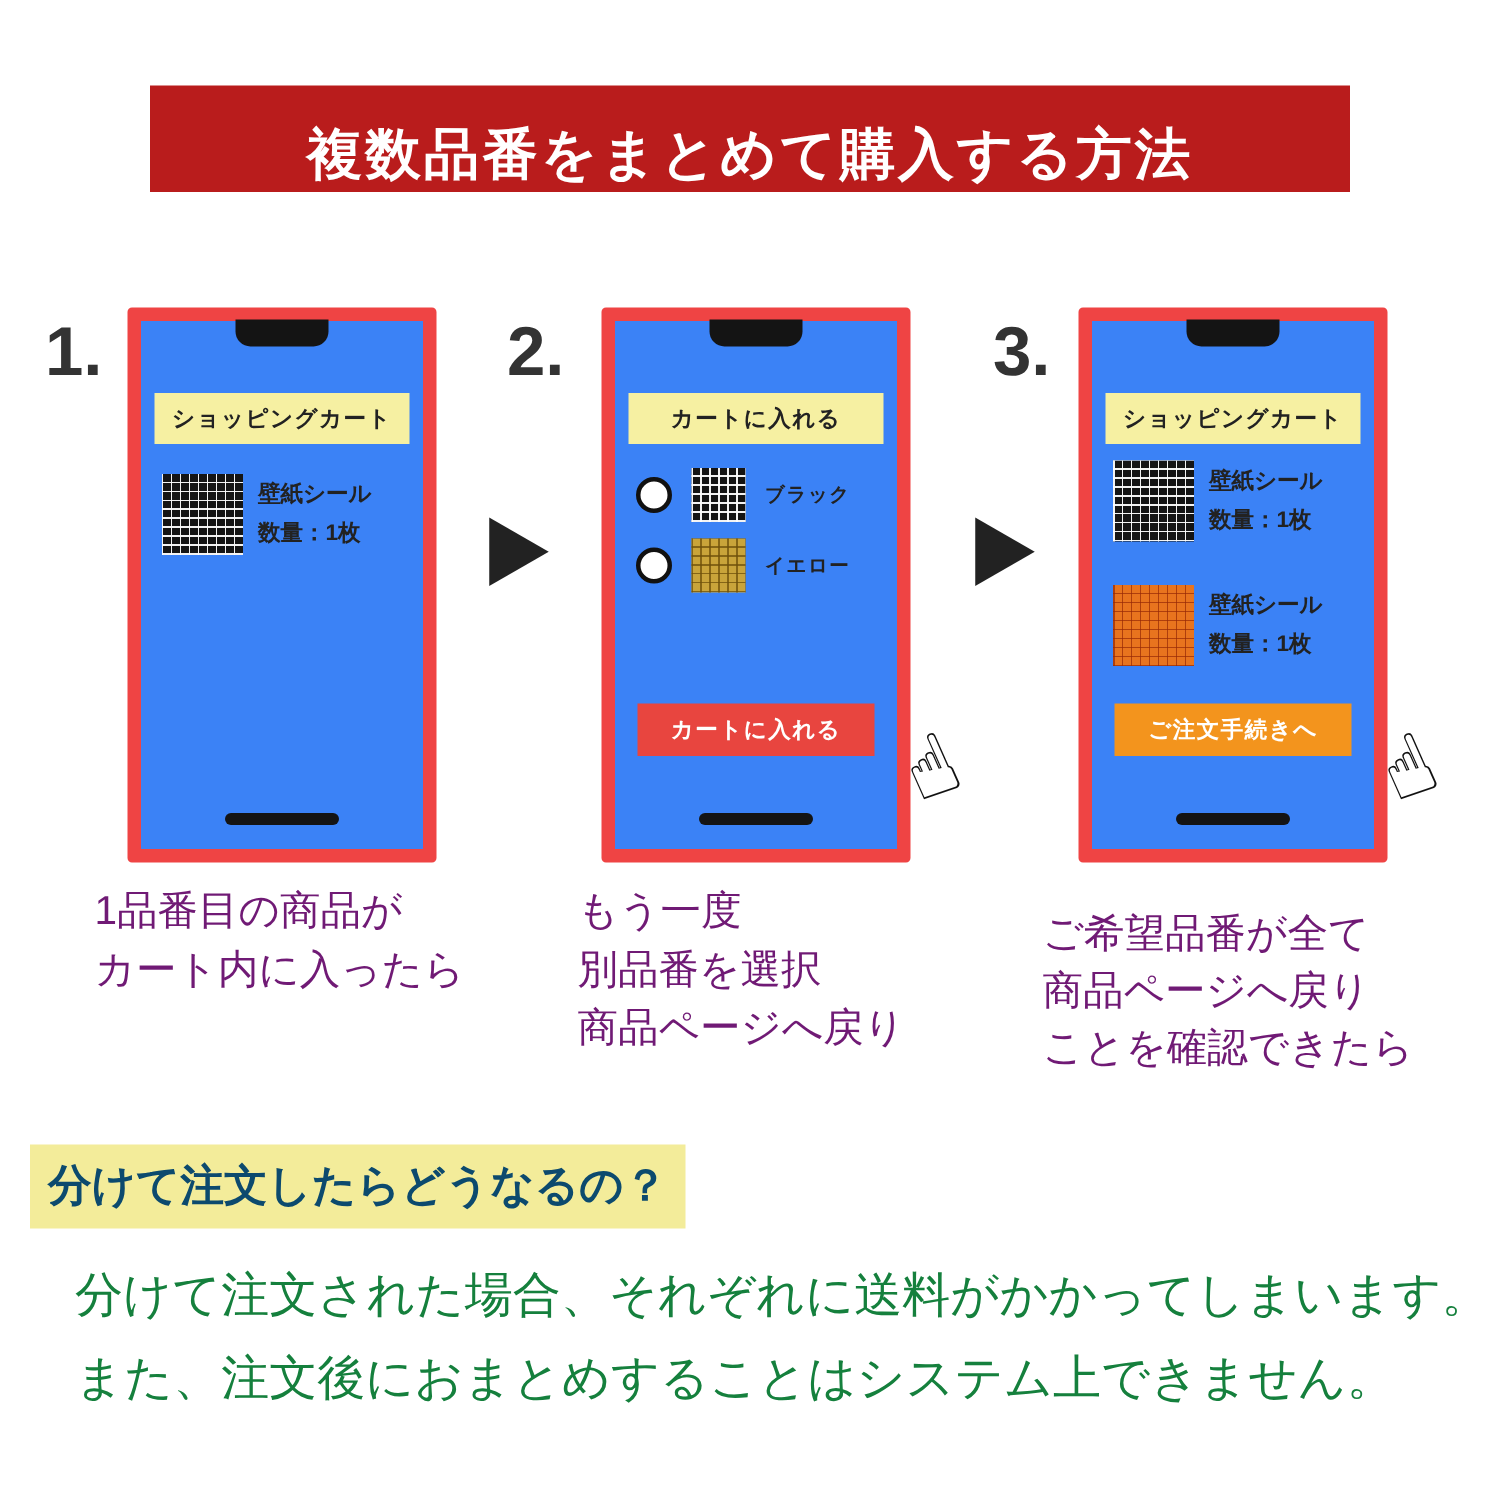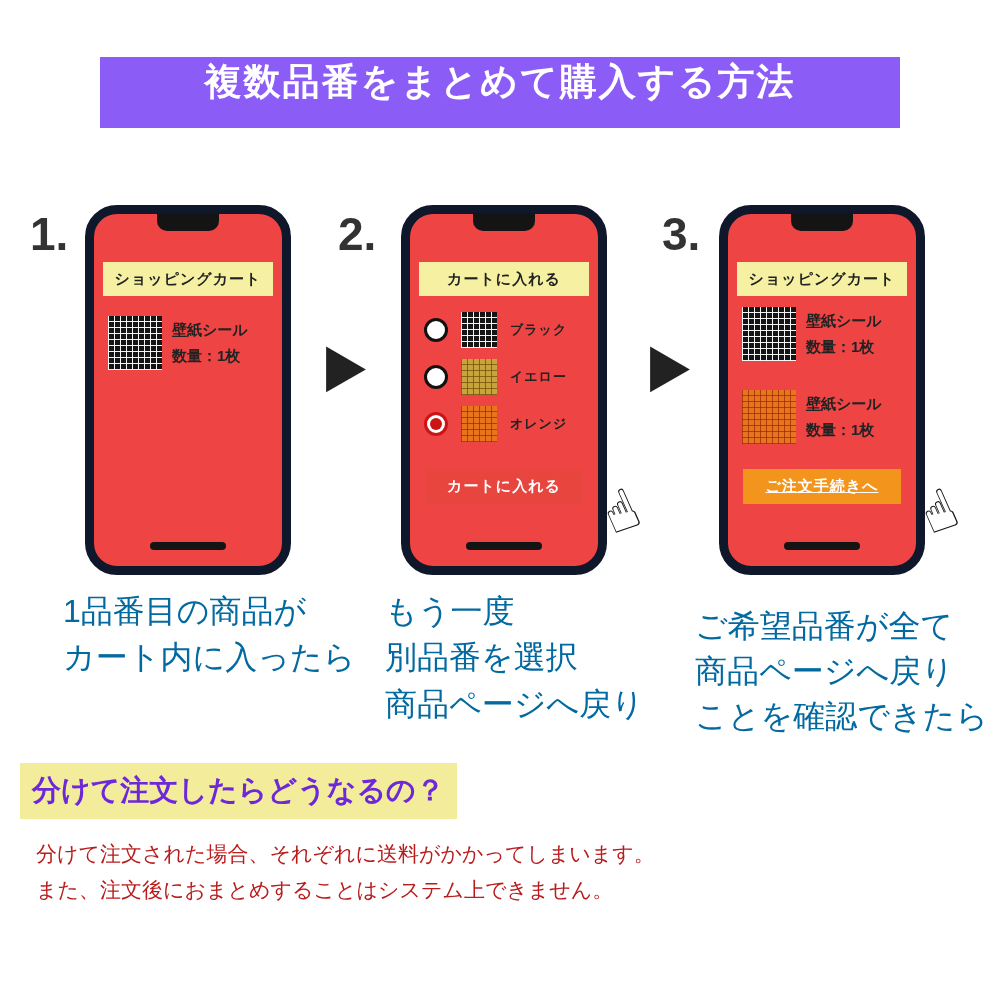--- a/index.html
+++ b/index.html
@@ -3,30 +3,30 @@
 <meta charset="utf-8">
 <style>
   html,body{margin:0;padding:0;background:#fff;}
   .canvas{
     position:relative;width:1000px;height:1000px;background:#ffffff;overflow:hidden;
     font-family:"Liberation Sans","DejaVu Sans",sans-serif;color:#222;
   }
   
   .banner{
     position:absolute;left:100px;top:57px;width:800px;height:71px;
-    background:#8b5cf6;display:flex;align-items:flex-start;justify-content:center;
+    background:#b91c1c;display:flex;align-items:flex-end;justify-content:center;
   }
   .banner h1{margin:0;font-size:37px;font-weight:bold;color:#fff;letter-spacing:2px;}
   
   .step-number{position:absolute;top:207px;font-size:46px;font-weight:bold;color:#333;}
   .arrow{position:absolute;top:338px;font-size:52px;line-height:1;color:#222;transform:scaleY(1.15);}
   
   .phone{
     position:absolute;top:205px;width:188px;height:352px;
-    border:9px solid #0f172a;border-radius:32px;background:#ef4444;
+    border:9px solid #ef4444;border-radius:3px;background:#3b82f6;
   }
   .notch{position:absolute;top:-1px;left:50%;transform:translateX(-50%);
     width:62px;height:18px;background:#141414;border-radius:0 0 10px 10px;}
   .home-bar{position:absolute;bottom:16px;left:50%;transform:translateX(-50%);
     width:76px;height:8px;background:#141414;border-radius:4px;}
   .phone-header{
     position:absolute;top:48px;left:9px;right:9px;height:34px;background:#f6f0a2;
     display:flex;align-items:center;justify-content:center;
     font-size:15px;font-weight:bold;color:#222;letter-spacing:1px;
   }
@@ -59,31 +59,31 @@
   .radio.selected{border-color:#cc1414;}
   .radio.selected::after{content:"";position:absolute;inset:3px;background:#cc1414;border-radius:50%;}
   .option-label{font-size:13px;font-weight:bold;color:#222;white-space:nowrap;letter-spacing:1px;}
   
   .mock-btn{
     position:absolute;left:15px;right:15px;top:255px;height:35px;
     display:flex;align-items:center;justify-content:center;
     color:#fff;font-size:15px;font-weight:bold;letter-spacing:1px;
   }
   .btn-red{background:#e8453f;}
-  .btn-orange{background:#f3941d;text-decoration:underline;}
+  .btn-orange{background:#f3941d;}
   .hand{
     position:absolute;top:270px;right:-40px;font-size:56px;line-height:1;color:#111;
     transform:rotate(-24deg);z-index:5;
   }
   
-  .caption{position:absolute;font-size:32px;color:#0369a1;line-height:1.45;white-space:nowrap;}
+  .caption{position:absolute;font-size:27px;color:#701a75;line-height:1.45;white-space:nowrap;}
   
-  .footer-heading{position:absolute;left:20px;top:763px;font-size:29px;font-weight:bold;color:#6d28d9;}
+  .footer-heading{position:absolute;left:20px;top:763px;font-size:29px;font-weight:bold;color:#0c4a6e;}
   .footer-heading span{background:#f3ec9a;padding:8px 12px;display:inline-block;}
-  .footer-body{position:absolute;left:36px;top:836px;font-size:21px;color:#b91c1c;line-height:1.72;white-space:nowrap;}
+  .footer-body{position:absolute;left:50px;top:836px;font-size:32px;color:#15803d;line-height:1.72;white-space:nowrap;}
 </style>
 </head>
 <body>
 
 <div class="canvas">
 
   <header class="banner">
     <h1>複数品番をまとめて購入する方法</h1>
   </header>
 
@@ -112,25 +112,20 @@
     <div class="options">
       <div class="option-row">
         <span class="radio"></span>
         <div class="swatch swatch-sm swatch-black"></div>
         <span class="option-label">ブラック</span>
       </div>
       <div class="option-row">
         <span class="radio"></span>
         <div class="swatch swatch-sm swatch-yellow"></div>
         <span class="option-label">イエロー</span>
-      </div>
-      <div class="option-row">
-        <span class="radio selected"></span>
-        <div class="swatch swatch-sm swatch-orange"></div>
-        <span class="option-label">オレンジ</span>
       </div>
     </div>
     <div class="mock-btn btn-red">カートに入れる</div>
     <div class="hand">☝</div>
     <div class="home-bar"></div>
   </div>
 
   <div class="arrow" style="left:650px">▶</div>
 
   <div class="phone" style="left:719px">

